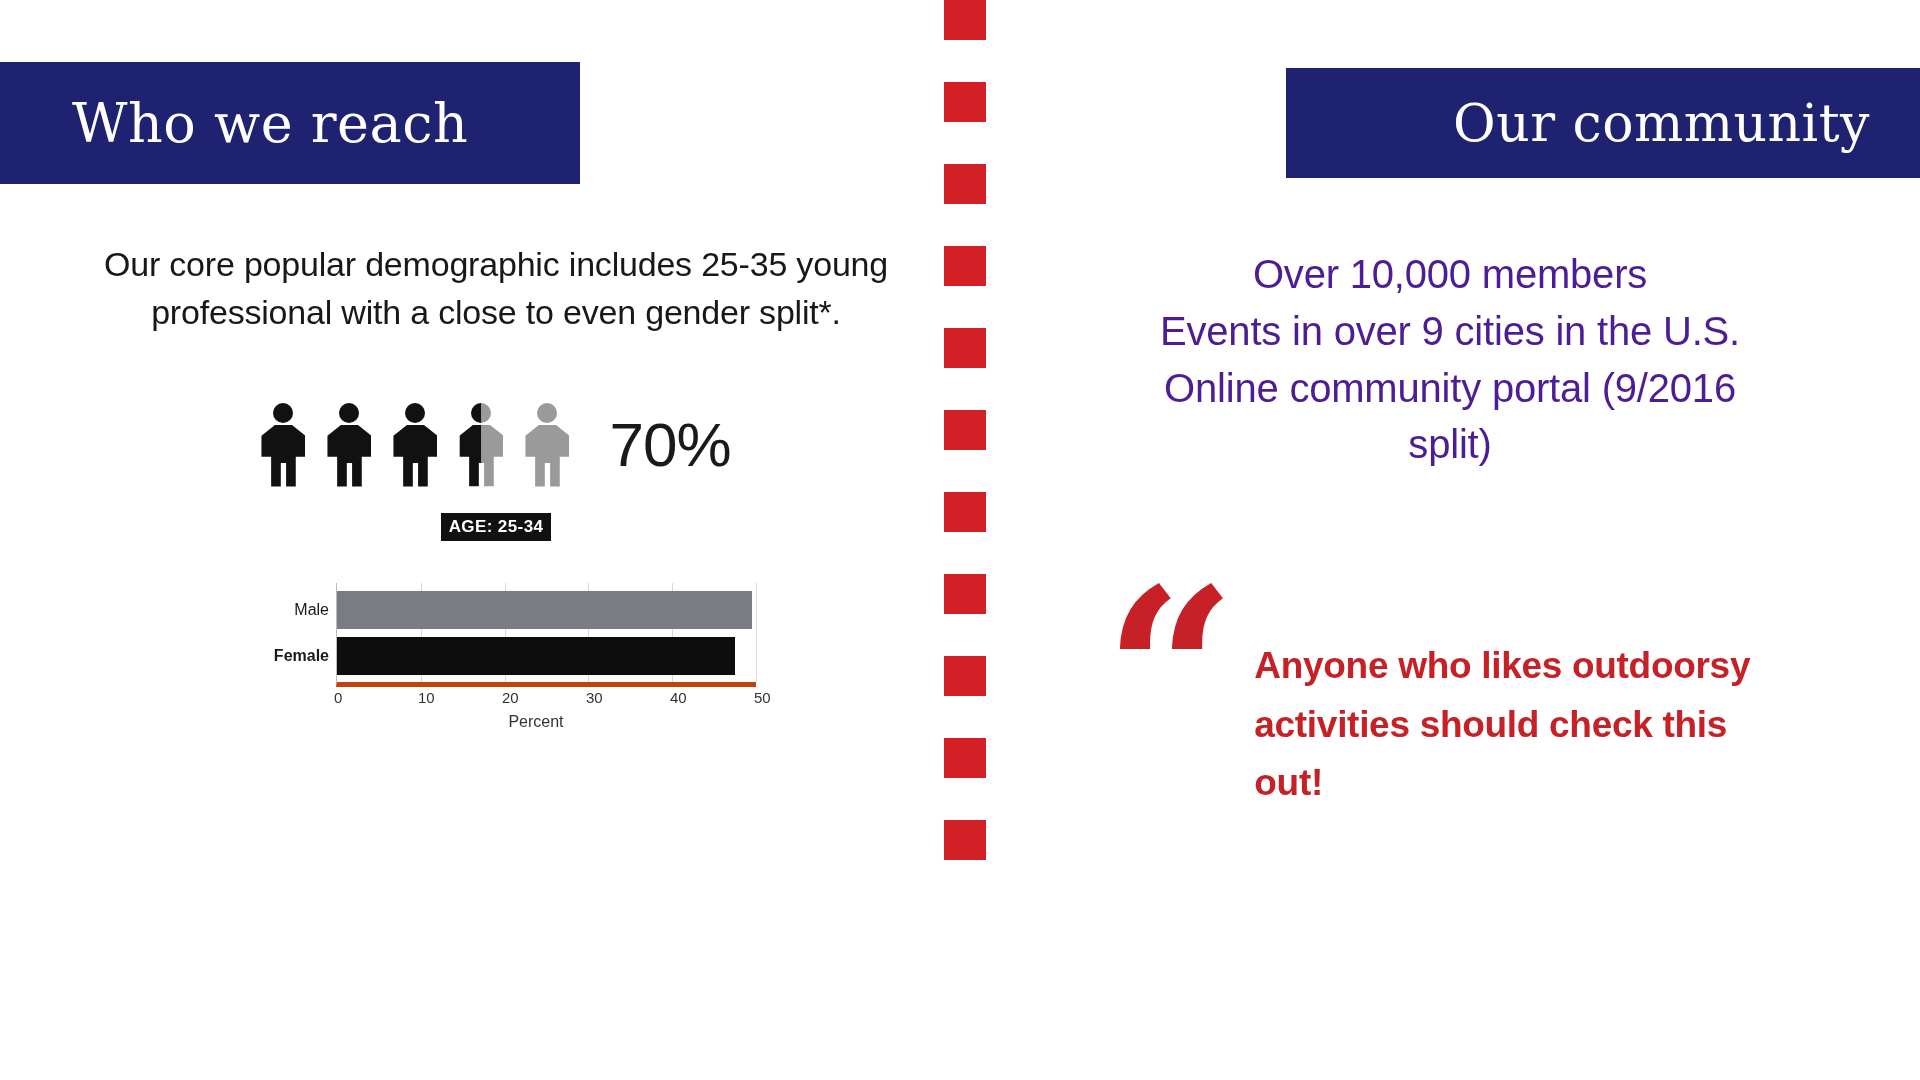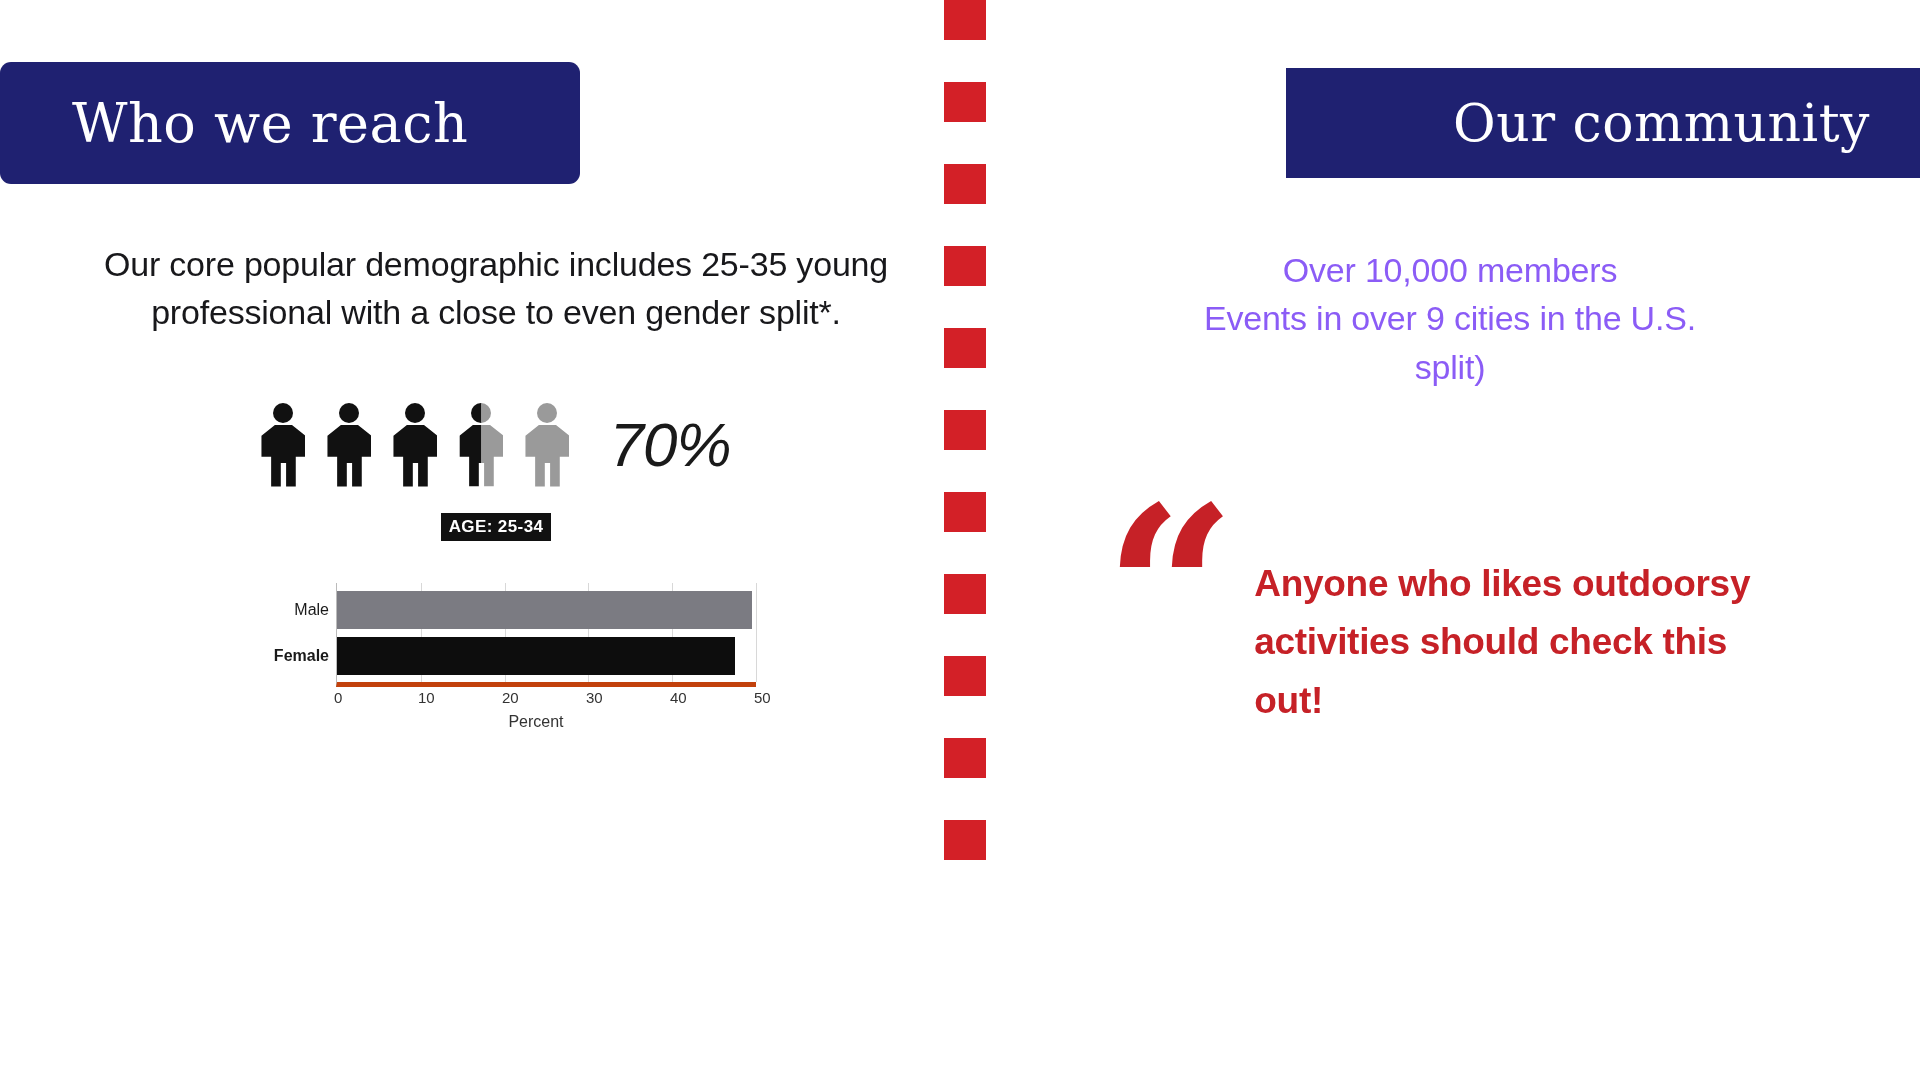--- a/index.html
+++ b/index.html
@@ -35,21 +35,20 @@
     font-weight: 400;
     letter-spacing: 0.5px;
   }
 
   #header-left {
     left: 0;
     top: 62px;
     width: 580px;
     height: 122px;
     justify-content: flex-start;
-    border-radius: 11px;
   }
   #header-left .title {
     font-size: 54px;
     padding-left: 72px;
   }
 
   #header-right {
     right: 0;
     top: 68px;
     width: 634px;
@@ -96,21 +95,20 @@
     letter-spacing: -0.2px;
   }
 
   
   .picto-wrap {
     margin-top: 66px;
     display: flex;
     align-items: center;
     justify-content: center;
     gap: 22px;
-    font-style: italic;
   }
   .person {
     position: relative;
     width: 44px;
     height: 84px;
   }
   .person .head {
     position: absolute;
     left: 50%;
     top: 0;
@@ -231,23 +229,23 @@
   }
 
   
   .right-col {
     position: absolute;
     left: 1100px;
     top: 246px;
     width: 700px;
   }
   .right-copy {
-    font-size: 34px;
+    font-size: 40px;
     line-height: 1.42;
-    color: #8b5cf6;
+    color: #4c1d95;
     text-align: center;
     letter-spacing: -0.2px;
   }
 
   .quote-block {
     margin-top: 112px;
     display: flex;
     align-items: flex-start;
     gap: 26px;
     padding-left: 4px;
@@ -362,20 +360,21 @@
         <div class="xtick" style="left:100%">50</div>
       </div>
       <div class="xtitle">Percent</div>
     </div>
   </div>
 
   <div class="right-col">
     <div class="right-copy">
       <div>Over 10,000 members</div>
       <div>Events in over 9 cities in the U.S.</div>
+      <div>Online community portal (9/2016</div>
       <div>split)</div>
     </div>
 
     <div class="quote-block">
       <div class="quote-mark">“</div>
       <div class="quote-text">Anyone who likes outdoorsy activities should check this out!</div>
     </div>
   </div>
 
 </div>

